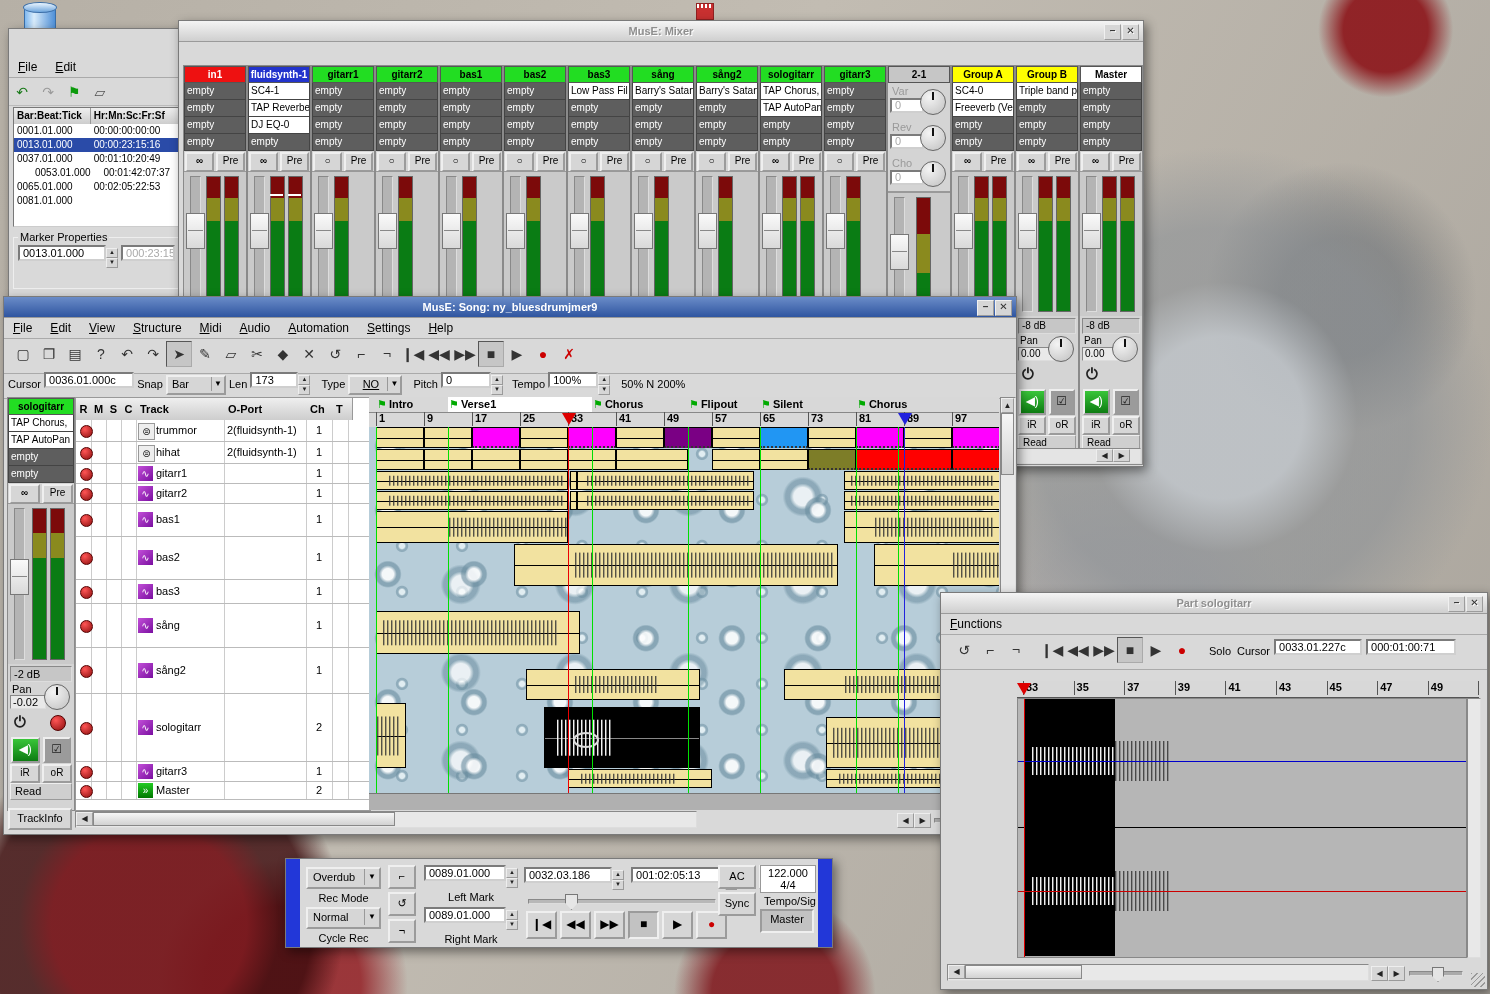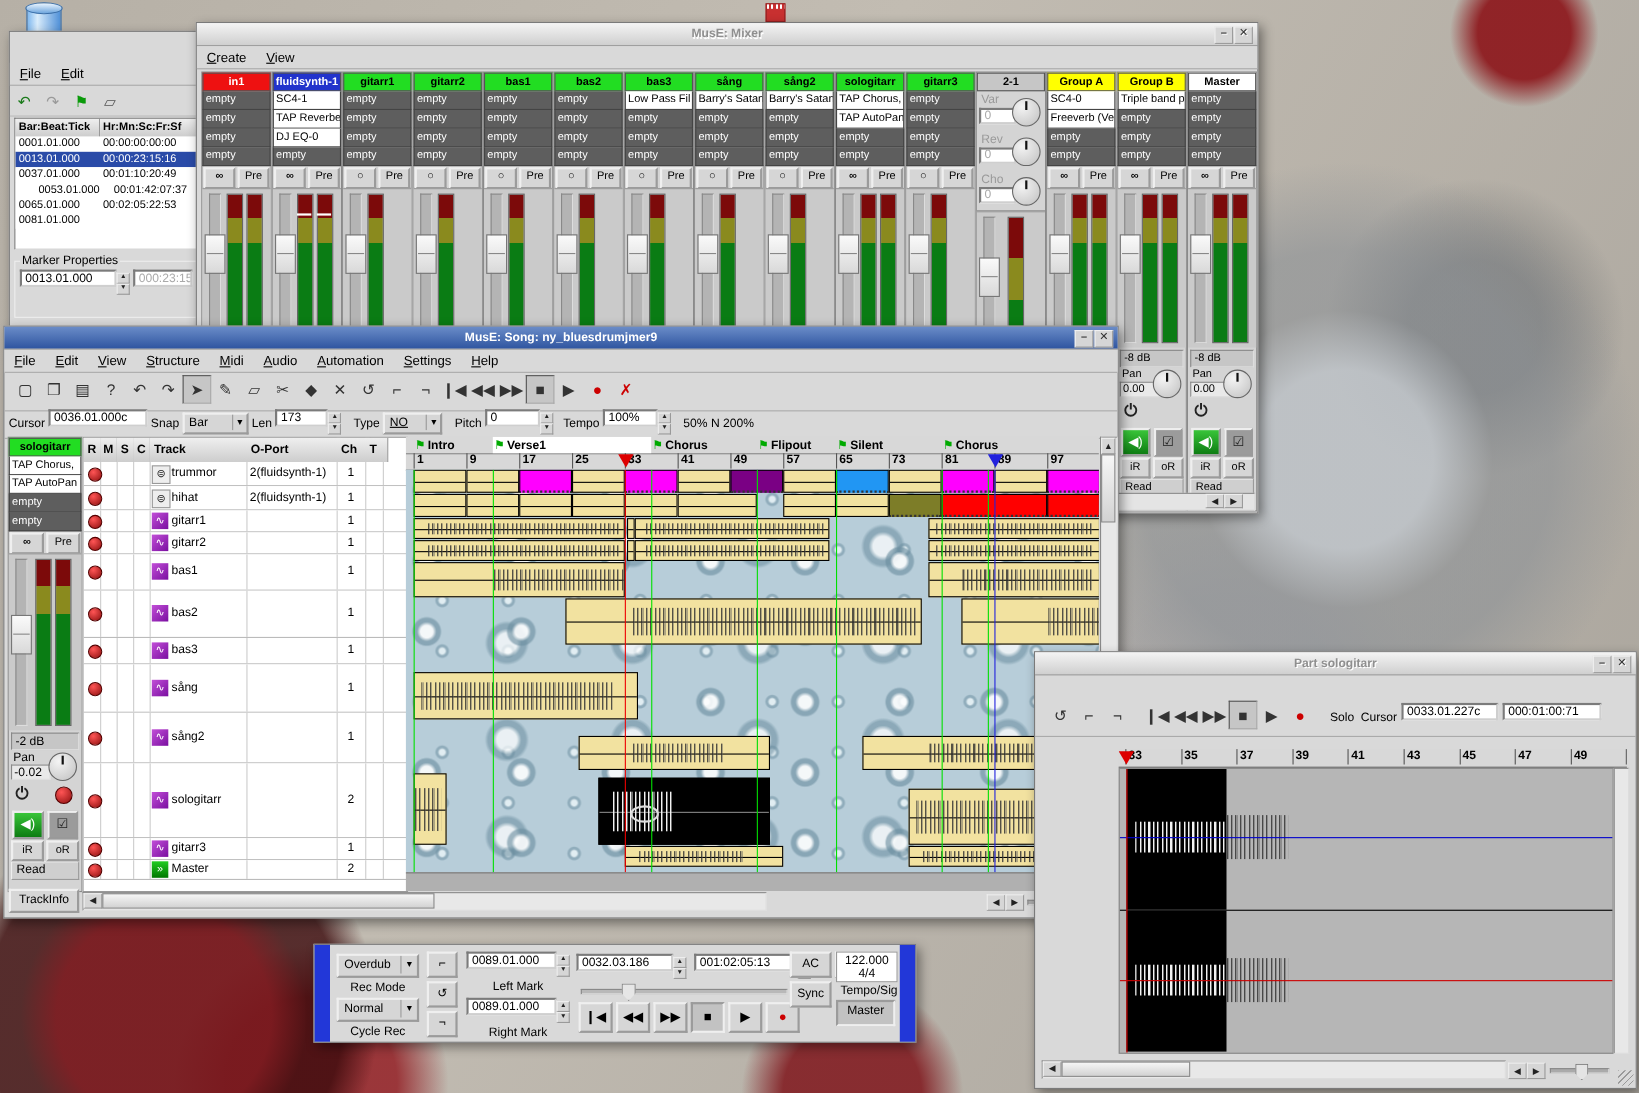--- a/index.html
+++ b/index.html
@@ -144,21 +144,20 @@
     <span class="field" style="display:inline-block;width:78px;">0013.01.000</span><span class="spin"><div>▲</div><div>▼</div></span>
     <span class="field" style="display:inline-block;width:44px;color:#aaa;">000:23:15</span>
   </fieldset>
 </div>
 
 <div class="win" id="mixer-win" style="left:178px;top:20px;width:964px;height:445px;">
   <div class="tbar"><span>MusE: Mixer</span>
     <div class="wbtn" style="right:22px;">–</div>
     <div class="wbtn" style="right:4px;">✕</div>
   </div>
-  <div class="menubar" style="top:21px;" id="mixer-menus"><span class="menu">Create</span><span class="menu">View</span></div>
   <div id="mixer-strips" style="position:absolute;left:4px;top:44px;right:2px;bottom:18px;">
       <div class="strip" style="left: 0px;">
         <div class="slabel" style="background: rgb(238, 17, 17); color: rgb(255, 255, 255);">in1</div>
         <div class="slot">empty</div>
         <div class="slot">empty</div>
         <div class="slot">empty</div>
         <div class="slot">empty</div>
         <div class="prerow">
           <div class="btn" style="font-weight: bold;">∞</div>
           <div class="btn">Pre</div>
@@ -740,21 +739,21 @@
   <div class="menubar" style="top:21px;" id="main-menus"><span class="menu">File</span><span class="menu">Edit</span><span class="menu">View</span><span class="menu">Structure</span><span class="menu">Midi</span><span class="menu">Audio</span><span class="menu">Automation</span><span class="menu">Settings</span><span class="menu">Help</span></div>
   <div style="position:absolute;top:42px;left:0;right:0;height:30px;border-bottom:1px solid #aaa;padding:2px 6px;" id="main-tools"><span class="tool">▢</span><span class="tool">❐</span><span class="tool">▤</span><span class="tool">?</span><span class="tool">↶</span><span class="tool">↷</span><span class="tool pressed">➤</span><span class="tool">✎</span><span class="tool">▱</span><span class="tool">✂</span><span class="tool">◆</span><span class="tool">✕</span><span class="tool">↺</span><span class="tool">⌐</span><span class="tool">¬</span><span class="tool">❙◀</span><span class="tool">◀◀</span><span class="tool">▶▶</span><span class="tool pressed">■</span><span class="tool">▶</span><span class="tool" style="color: rgb(204, 0, 0);">●</span><span class="tool" style="color: rgb(204, 0, 0);">✗</span></div>
   <div style="position:absolute;top:73px;left:0;right:0;height:24px;border-bottom:1px solid #aaa;padding:2px 4px;white-space:nowrap;">
     <span>Cursor</span>
     <span class="field" style="display:inline-block;width:80px;">0036.01.000c</span>
     <span>Snap</span>
     <span class="btn" style="width:52px;height:16px;line-height:14px;text-align:left;padding-left:4px;"><span>Bar</span><span style="float:right;border-left:1px solid #999;padding:0 2px;font-size:8px;">▼</span></span>
     <span>Len</span>
     <span class="field" style="display:inline-block;width:38px;">173</span><span class="spin"><div>▲</div><div>▼</div></span>
     <span style="margin-left:8px;">Type</span>
-    <span class="btn" style="width:46px;height:16px;line-height:14px;text-align:left;padding-left:4px;text-decoration:underline;"><span>NO</span><span style="float:right;border-left:1px solid #999;padding:0 2px;font-size:8px;">▼</span></span>
+    <span class="btn" style="width:46px;height:16px;line-height:14px;text-align:center;padding-left:4px;text-decoration:underline;"><span>NO</span><span style="float:right;border-left:1px solid #999;padding:0 2px;font-size:8px;">▼</span></span>
     <span style="margin-left:8px;">Pitch</span>
     <span class="field" style="display:inline-block;width:40px;">0</span><span class="spin"><div>▲</div><div>▼</div></span>
     <span style="margin-left:6px;">Tempo</span>
     <span class="field" style="display:inline-block;width:40px;">100%</span><span class="spin"><div>▲</div><div>▼</div></span>
     <span style="margin-left:8px;">50%   N   200%</span>
   </div>
 
   <div id="tinfo" style="position:absolute;left:3px;top:100px;width:66px;height:412px;background:#d4d4d4;border:1px solid #8a8a8a;">
       <div class="slabel" style="background: rgb(34, 221, 34);">sologitarr</div>
       <div class="slot filled">TAP Chorus,</div>
@@ -1217,20 +1216,23 @@
     </div>
     <div style="text-align:right;margin:2px 0;">Tempo/Sig</div>
     <div class="btn pressed" style="width:50px;height:20px;line-height:16px;">Master</div>
   </div>
 </div>
 
 <div class="win" id="part-win" style="left:940px;top:592px;width:546px;height:396px;">
   <div class="tbar"><span>Part sologitarr</span>
     <div class="wbtn" style="right:22px;">–</div>
     <div class="wbtn" style="right:4px;">✕</div>
+  </div>
+  <div class="menubar" style="top:21px;">
+    <span class="menu">Functions</span>
   </div>
   <div style="position:absolute;top:42px;left:0;right:0;height:30px;border-bottom:1px solid #aaa;padding:2px 6px;white-space:nowrap;" id="part-tools"><span class="tool" style="margin-left: 4px;">↺</span><span class="tool">⌐</span><span class="tool">¬</span><span class="tool" style="margin-left: 10px;">❙◀</span><span class="tool">◀◀</span><span class="tool">▶▶</span><span class="tool pressed">■</span><span class="tool">▶</span><span class="tool" style="color: rgb(204, 0, 0);">●</span><span style="margin: 0px 6px 0px 14px;">Solo</span><span style="margin-right: 4px;">Cursor</span><span class="field" style="display: inline-block; width: 78px; margin-right: 4px;">0033.01.227c</span><span class="field" style="display: inline-block; width: 80px; margin-right: 4px;">000:01:00:71</span></div>
   <div style="position:absolute;top:88px;left:76px;right:8px;height:16px;background:#d8d8d8;border-bottom:1px solid #555;overflow:hidden;" id="pruler">
     <div style="position:absolute;left:0px;top:2px;width:0;height:0;border-left:7px solid transparent;border-right:7px solid transparent;border-top:12px solid #dd0000;z-index:4;"></div>
   <div class="rnum" style="left: 6px;">33</div>
       <div class="rnum" style="left: 56.6px;">35</div>
       <div class="rnum" style="left: 107.2px;">37</div>
       <div class="rnum" style="left: 157.8px;">39</div>
       <div class="rnum" style="left: 208.4px;">41</div>
       <div class="rnum" style="left: 259px;">43</div>

